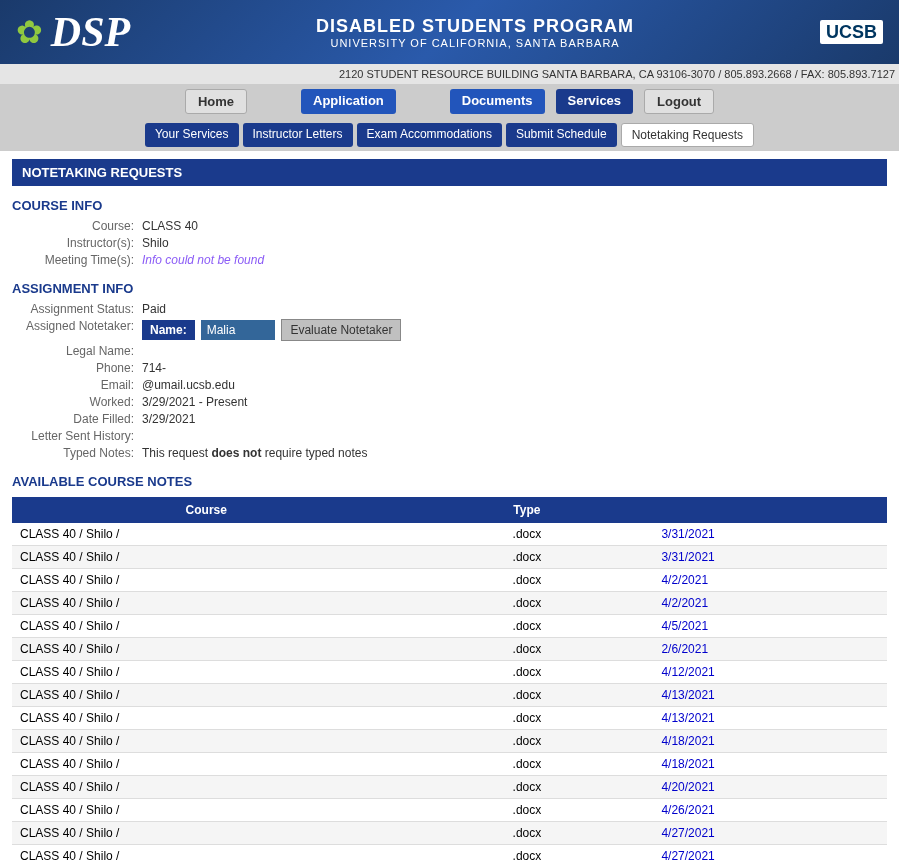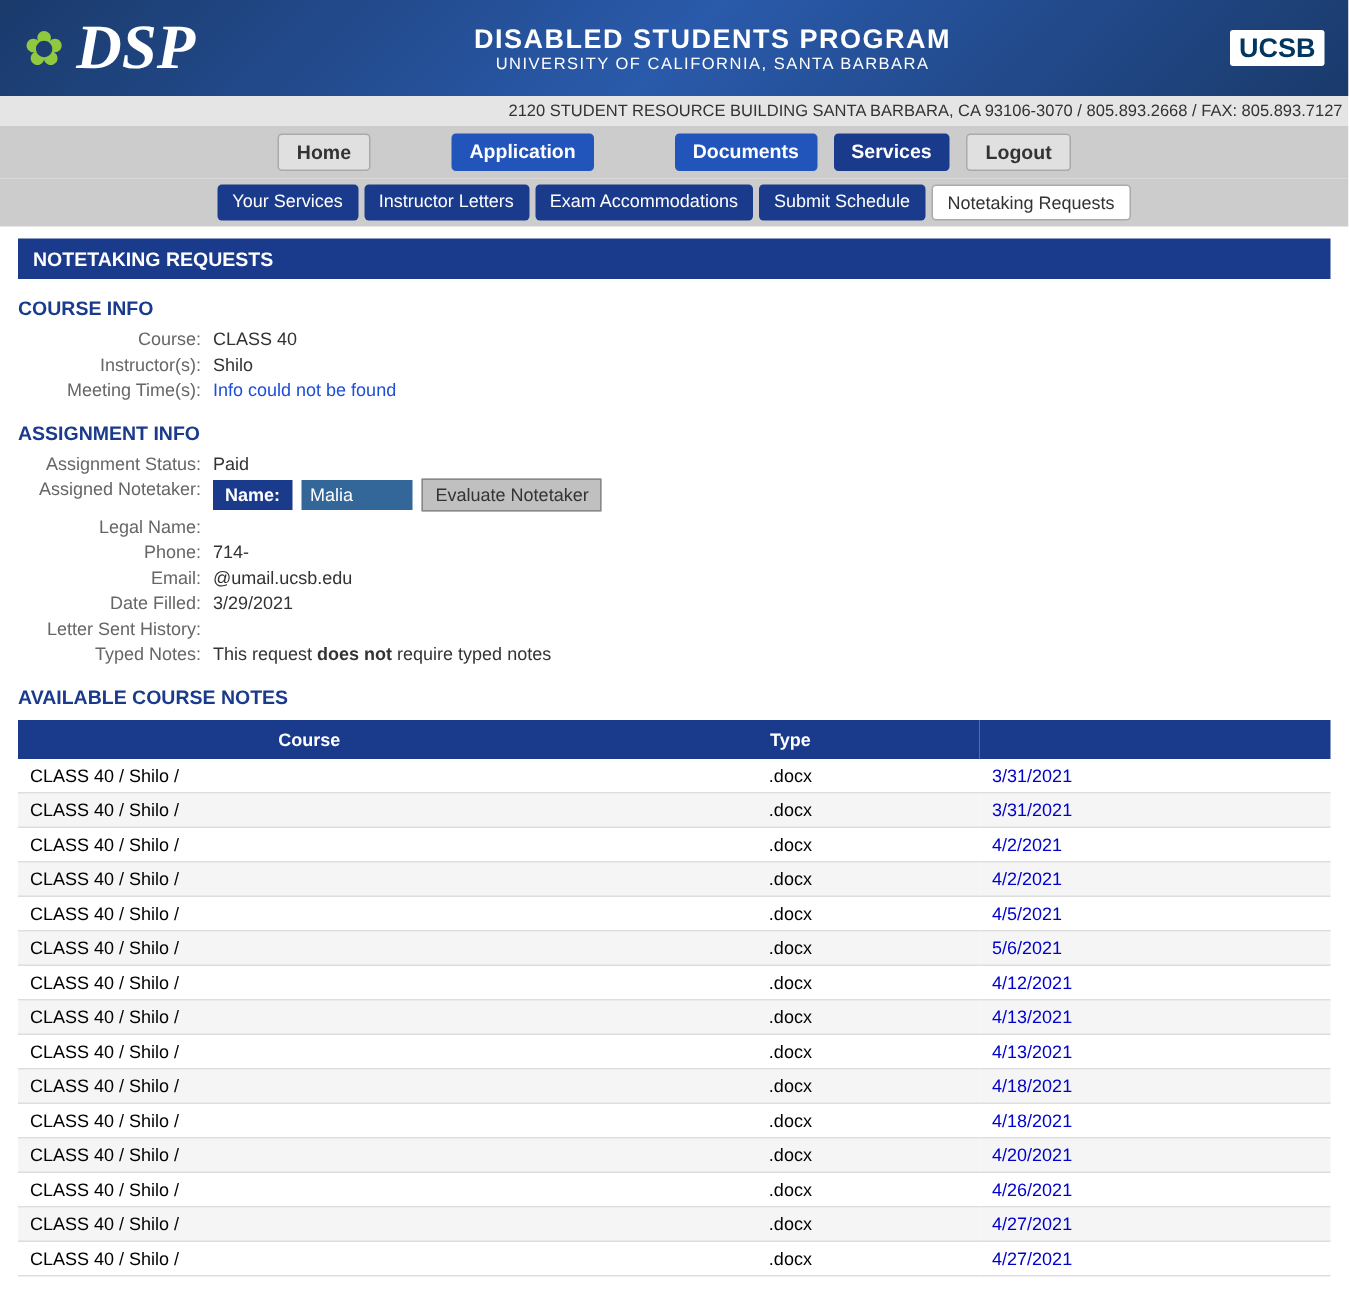--- a/index.html
+++ b/index.html
@@ -142,21 +142,22 @@
       min-width: 130px;
       padding-right: 8px;
       font-size: 12px;
       flex-shrink: 0;
     }
     .info-value {
       color: #333;
       font-size: 12px;
     }
     .info-value.italic {
-      color: #1d4ed8;
+      color: #8b5cf6;
+      font-style: italic;
     }
 
     
     .notetaker-box {
       display: flex;
       align-items: center;
       gap: 6px;
     }
     .notetaker-name-label {
       background: #1a3a8c;
@@ -291,20 +292,24 @@
       <span class="info-label">Legal Name:</span>
       <span class="info-value"></span>
     </div>
     <div class="info-row">
       <span class="info-label">Phone:</span>
       <span class="info-value">714-</span>
     </div>
     <div class="info-row">
       <span class="info-label">Email:</span>
       <span class="info-value">@umail.ucsb.edu</span>
+    </div>
+    <div class="info-row">
+      <span class="info-label">Worked:</span>
+      <span class="info-value">3/29/2021 - Present</span>
     </div>
     <div class="info-row">
       <span class="info-label">Date Filled:</span>
       <span class="info-value">3/29/2021</span>
     </div>
     <div class="info-row">
       <span class="info-label">Letter Sent History:</span>
       <span class="info-value"></span>
     </div>
     <div class="info-row">
@@ -347,21 +352,21 @@
             <td class="date-col"><a href="#">4/2/2021</a></td>
           </tr>
           <tr>
             <td>CLASS 40 / Shilo /</td>
             <td class="type-col">.docx</td>
             <td class="date-col"><a href="#">4/5/2021</a></td>
           </tr>
           <tr>
             <td>CLASS 40 / Shilo /</td>
             <td class="type-col">.docx</td>
-            <td class="date-col"><a href="#">5/6/2021</a></td>
+            <td class="date-col"><a href="#">2/6/2021</a></td>
           </tr>
           <tr>
             <td>CLASS 40 / Shilo /</td>
             <td class="type-col">.docx</td>
             <td class="date-col"><a href="#">4/12/2021</a></td>
           </tr>
           <tr>
             <td>CLASS 40 / Shilo /</td>
             <td class="type-col">.docx</td>
             <td class="date-col"><a href="#">4/13/2021</a></td>

